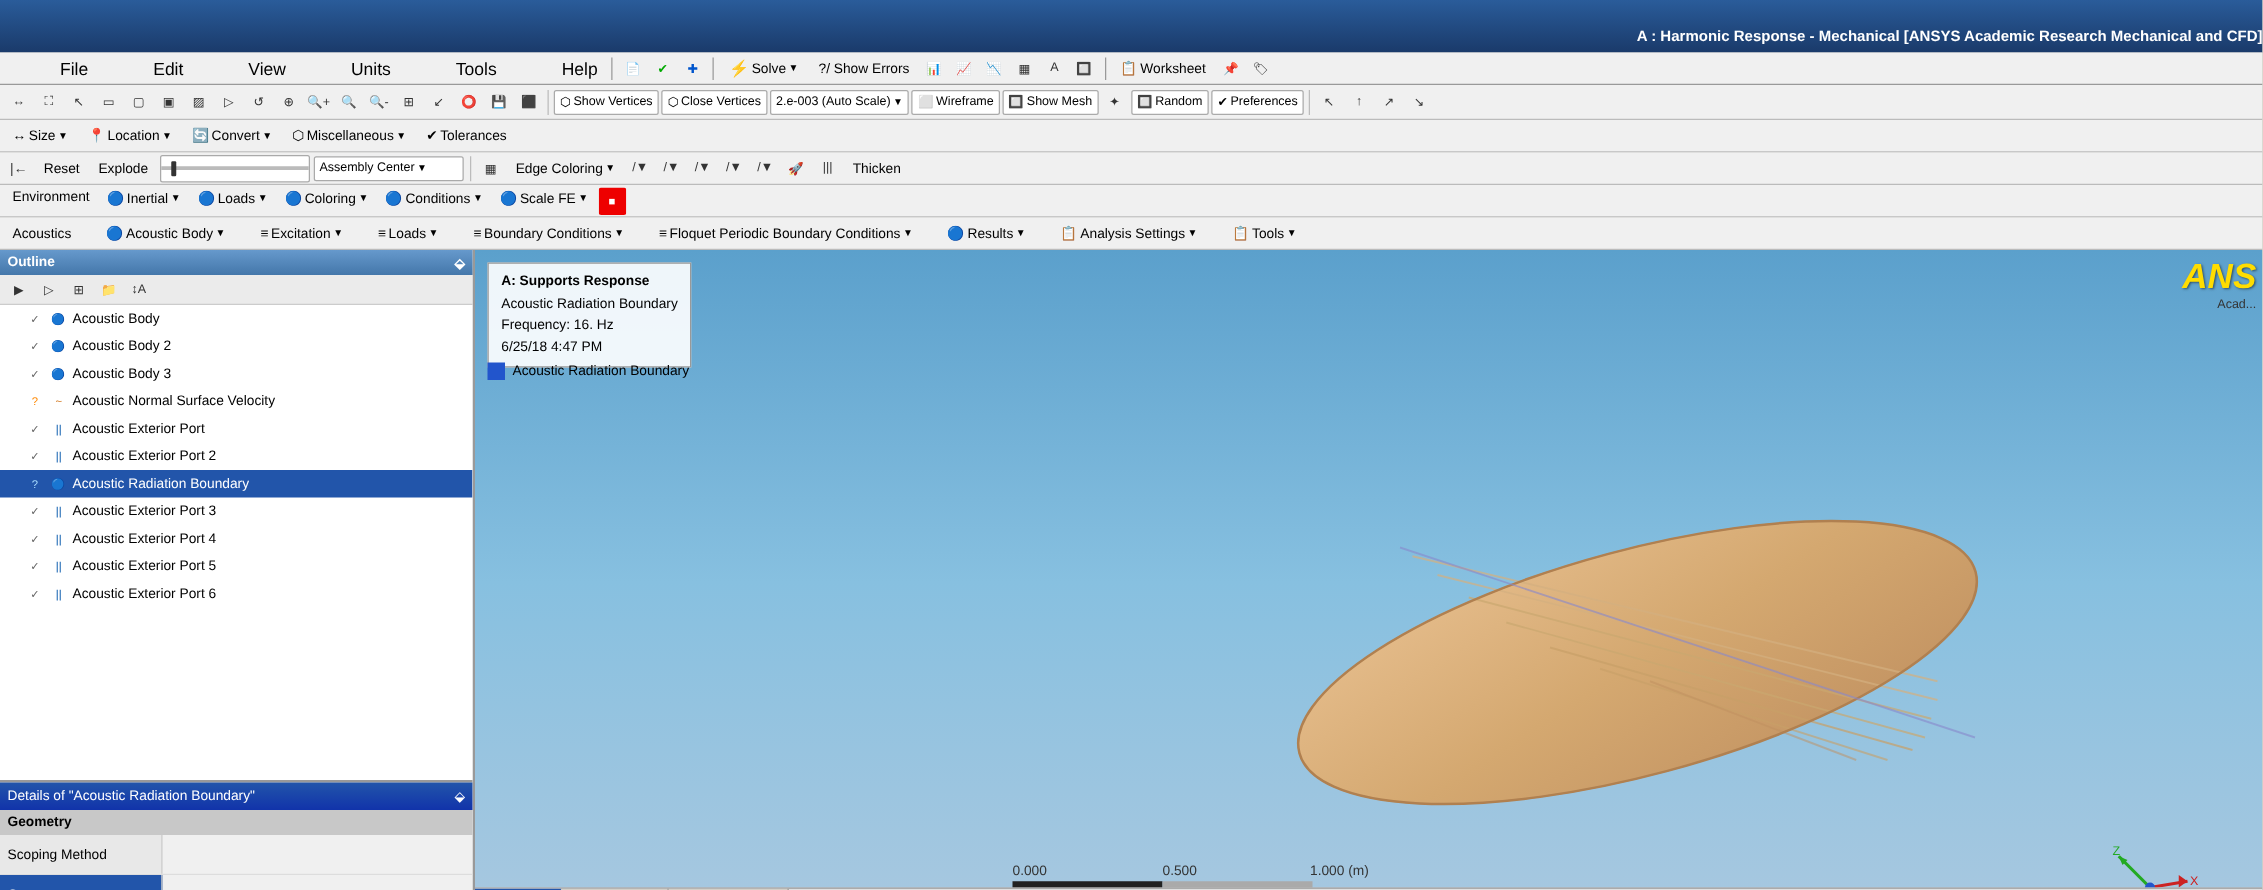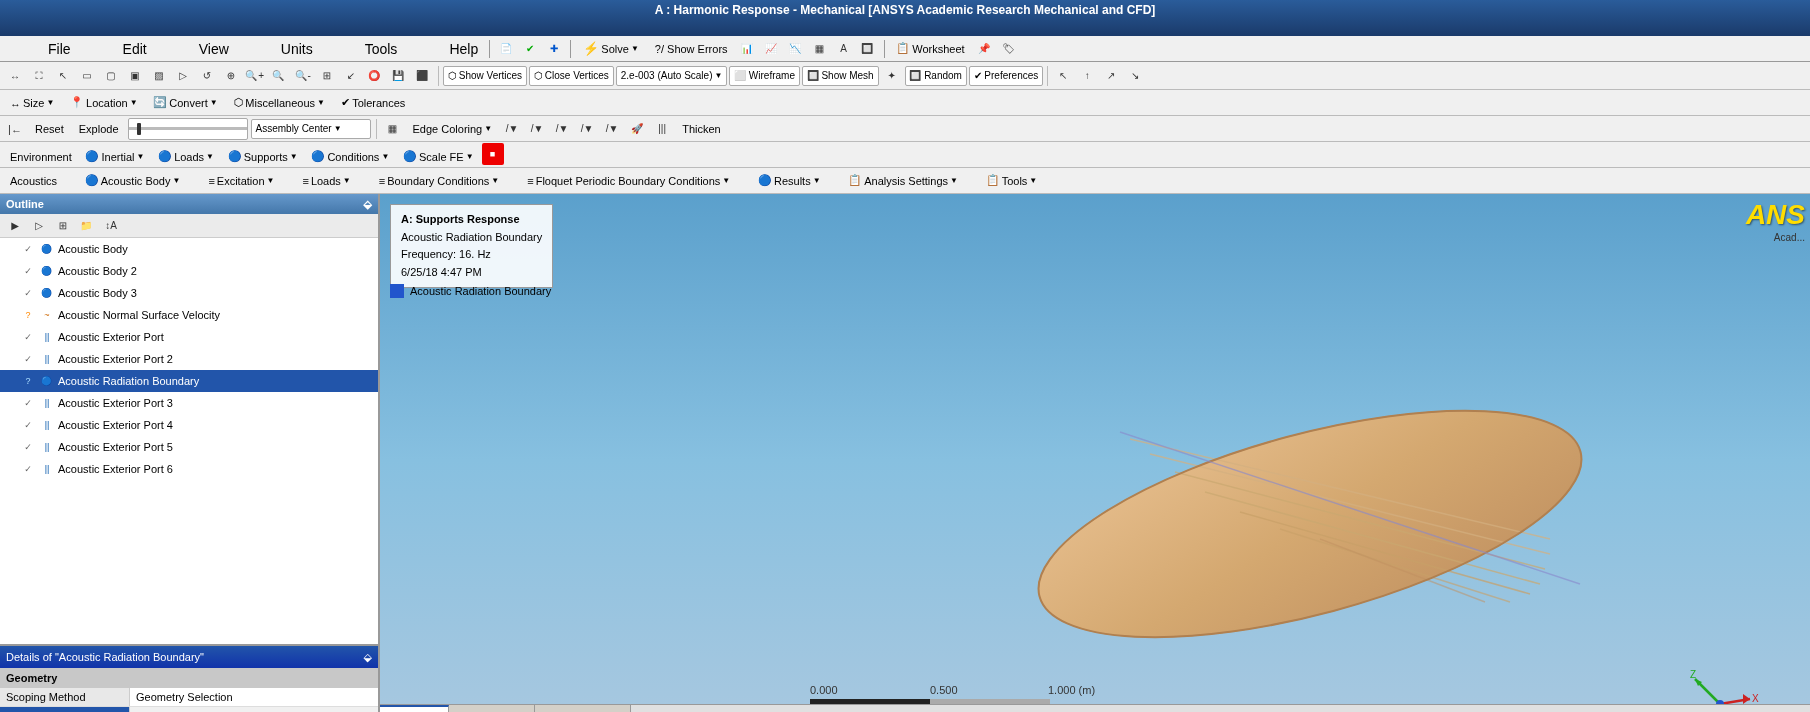--- a/index.html
+++ b/index.html
@@ -2,22 +2,22 @@
 <html><head>
   <meta charset="utf-8">
   <style>
     * { margin: 0; padding: 0; box-sizing: border-box; }
     body { font-family: 'Segoe UI', Arial, sans-serif; font-size: 11px; background: #d4d0c8; overflow: hidden; width: 1810px; height: 712px; }
 
     
     #title-bar {
       background: linear-gradient(to bottom, #2a5c9a, #1a3a6a);
       color: white;
-      text-align: center;
-      padding: 2px 0;
+      text-align: right;
+      padding: 21px 0;
       font-size: 12px;
       font-weight: bold;
       height: 36px;
       line-height: 16px;
     }
 
     
     #menu-bar {
       background: #f0f0f0;
       display: flex;
@@ -91,21 +91,21 @@
       padding: 2px 4px;
       height: 26px;
       border-bottom: 1px solid #bbb;
       gap: 3px;
     }
 
     
     .context-row {
       background: #f0f0f0;
       display: flex;
-      align-items: flex-end;
+      align-items: flex-start;
       padding: 2px 4px;
       height: 26px;
       border-bottom: 1px solid #bbb;
       gap: 2px;
     }
 
     
     .acoustics-row {
       background: #f0f0f0;
       display: flex;
@@ -209,21 +209,21 @@
       padding: 2px 6px;
       font-size: 11px;
       font-weight: bold;
       height: 20px;
       display: flex;
       align-items: center;
     }
 
     .details-row {
       display: flex;
-      height: 19px;
+      height: 32px;
       border-bottom: 1px solid #ddd;
     }
     .details-key {
       width: 130px;
       padding: 2px 6px;
       background: #e8e8e8;
       border-right: 1px solid #ccc;
       font-size: 11px;
       display: flex;
       align-items: center;
@@ -518,21 +518,21 @@
     <span>Inertial</span>
     <span class="arrow-down">▼</span>
   </div>
   <div class="tb-label-btn">
     <span>🔵</span>
     <span>Loads</span>
     <span class="arrow-down">▼</span>
   </div>
   <div class="tb-label-btn">
     <span>🔵</span>
-    <span>Supports</span>
+    <span>Coloring</span>
     <span class="arrow-down">▼</span>
   </div>
   <div class="tb-label-btn">
     <span>🔵</span>
     <span>Conditions</span>
     <span class="arrow-down">▼</span>
   </div>
   <div class="tb-label-btn">
     <span>🔵</span>
     <span>Scale FE</span>
@@ -668,23 +668,20 @@
       <div id="details-header">
         <span>Details of "Acoustic Radiation Boundary"</span>
         <span style="cursor:pointer">⬙</span>
       </div>
       <div class="details-section-header">
         <span>Geometry</span>
       </div>
       <div class="details-row">
         <div class="details-key">
           <span>Scoping Method</span>
-        </div>
-        <div class="details-val">
-          <span>Geometry Selection</span>
         </div>
       </div>
       <div class="details-row">
         <div class="details-key highlighted">
           <span>Geometry</span>
         </div>
       </div>
     </div>
   </div>
 

